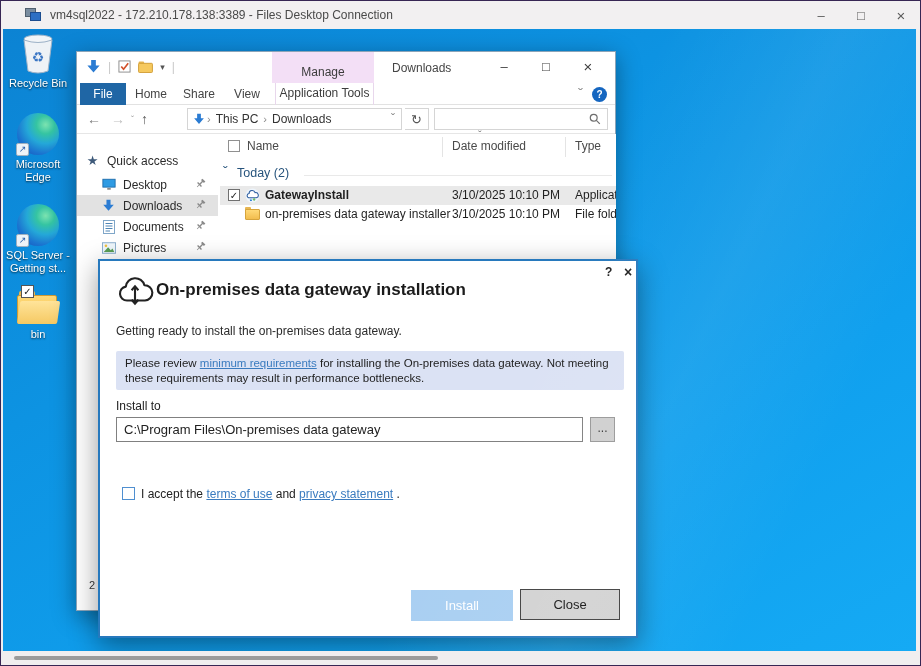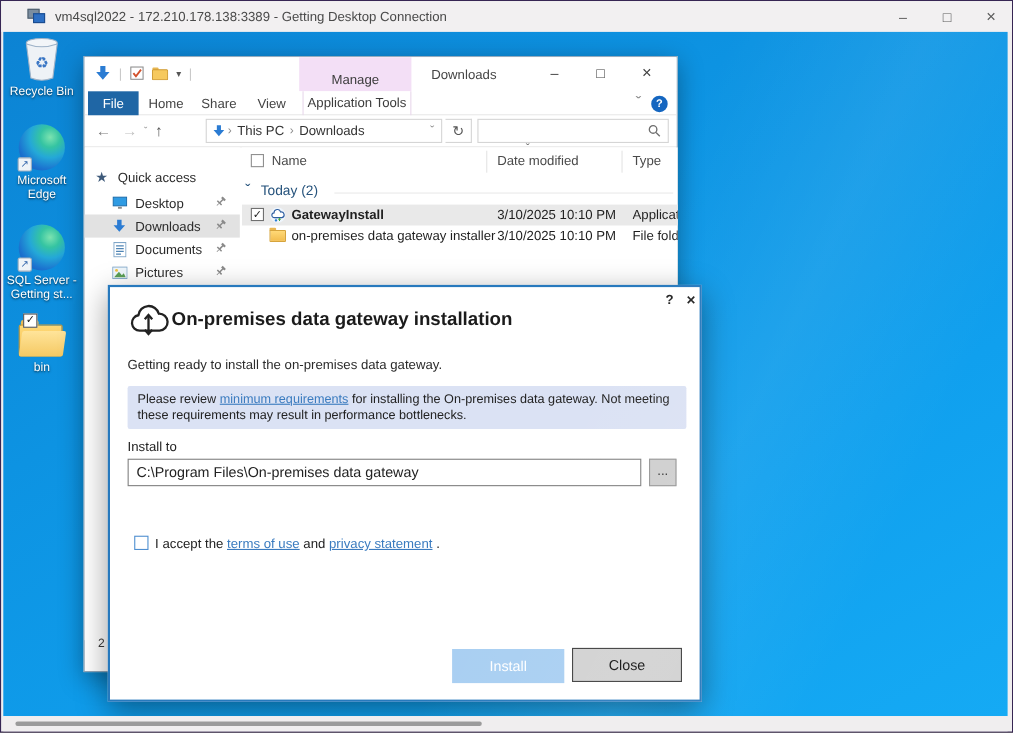--- a/index.html
+++ b/index.html
@@ -116,21 +116,21 @@
 </head>
 <body>
 
 <div class="stage">
 
   <div class="rdp-titlebar">
     <div class="rdp-appicon">
         <div class="scr1"></div>
         <div class="scr2"></div>
       </div>
-    <div class="rdp-title">vm4sql2022 - 172.210.178.138:3389 - Getting Desktop Connection</div>
+    <div class="rdp-title">vm4sql2022 - 172.210.178.138:3389 - Files Desktop Connection</div>
     <div class="rdp-controls">
       <div class="rdp-ctl">–</div>
       <div class="rdp-ctl">□</div>
       <div class="rdp-ctl" style="font-size:15px;">×</div>
     </div>
   </div>
 
   <div class="rdp-viewport">
 
     <div class="dicon" style="left:2px;top:5px;">

